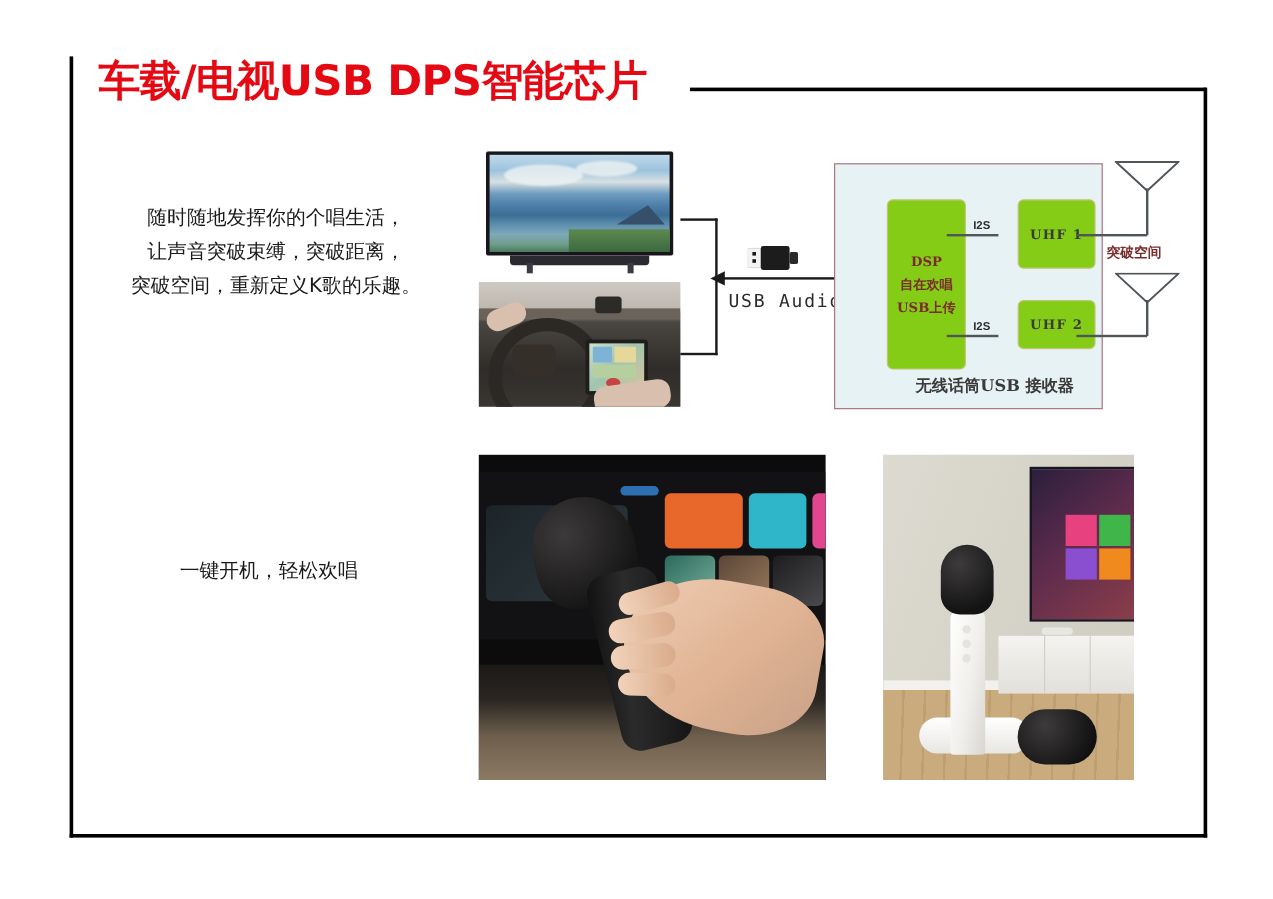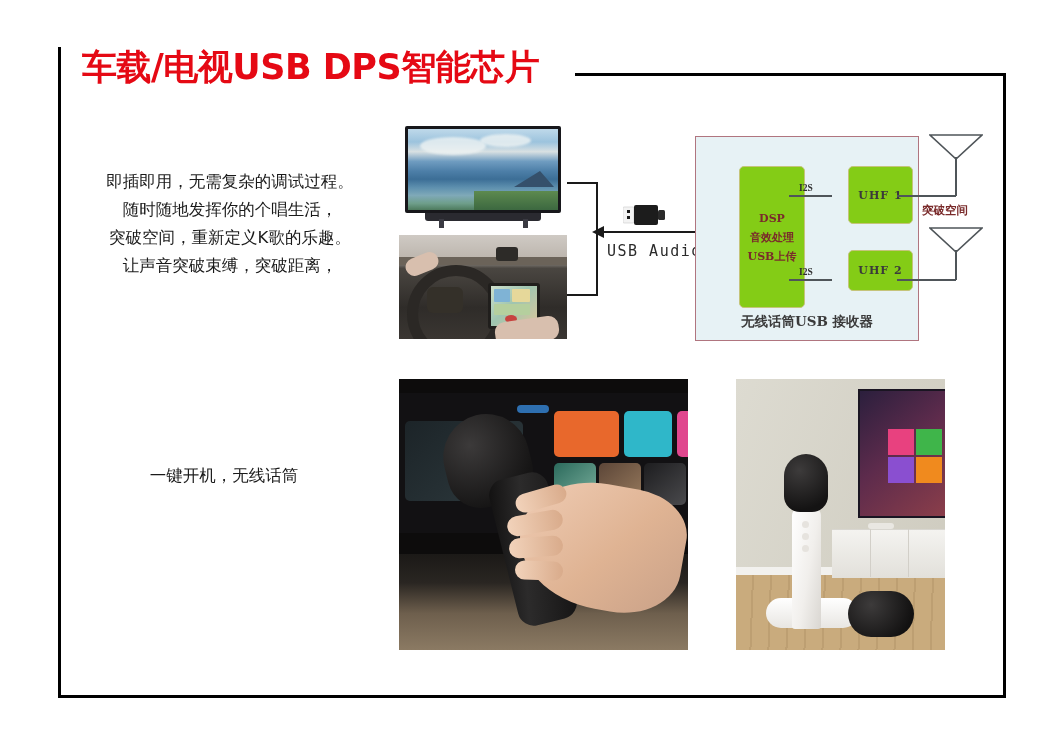--- a/index.html
+++ b/index.html
@@ -300,33 +300,35 @@
     letter-spacing: 1px;
   }
   #blk-uhf2 {
     left: 832px; top: 250px; width: 65px; height: 41px;
     font-size: 11px; font-weight: bold; color: #3a3a3a;
     letter-spacing: 1px;
   }
   .wire { position: absolute; background: #4f5559; }
   .i2s-label {
     position: absolute;
-    font-family: Liberation Serif, serif;
+    font-family: Liberation Sans, sans-serif;
     font-size: 9.5px;
     color: #2e2e2e;
     font-weight: bold;
+    margin-left: 12px;
   }
   #diagram-caption {
     position: absolute;
     left: 695px; top: 313px; width: 224px;
     text-align: center;
     font-family: "DejaVu Serif", "Liberation Serif", serif;
     font-size: 13.5px;
     font-weight: bold;
     color: #3a3a3a;
+    padding-left: 22px;
   }
   .antenna { position: absolute; }
   #wireless-mic-label {
     position: absolute;
     left: 922px; top: 203px;
     font-family: "DejaVu Serif", "Liberation Serif", serif;
     font-size: 11.5px;
     font-weight: bold;
     color: #7a2b2b;
     white-space: nowrap;
@@ -336,28 +338,27 @@
 <body>
 
 <div id="frame-left"></div>
 <div id="frame-bottom"></div>
 <div id="frame-right"></div>
 <div id="frame-top-rule"></div>
 
 <div id="page-title">车载/电视USB DPS智能芯片</div>
 
 <div class="body-copy" id="copy-top">
-  <div>即插即用，无需复杂的调试过程。</div>
   <div>随时随地发挥你的个唱生活，</div>
+  <div>让声音突破束缚，突破距离，</div>
   <div>突破空间，重新定义K歌的乐趣。</div>
-  <div>让声音突破束缚，突破距离，</div>
 </div>
 
 <div class="body-copy" id="copy-bottom">
-  <div>一键开机，无线话筒</div>
+  <div>一键开机，轻松欢唱</div>
 </div>
 
 <div class="photo" id="photo-tv">
   <div class="tv-bezel">
     <div class="tv-screen">
       <div class="tv-cloud" style="left:8%;top:10%;width:44%;height:22%;"></div>
       <div class="tv-cloud" style="left:48%;top:6%;width:34%;height:16%;"></div>
       <div class="tv-hill"></div>
       <div class="tv-green"></div>
     </div>
@@ -393,21 +394,21 @@
     <rect x="11" y="1" width="24" height="20" rx="2" fill="#1c1c1c"></rect>
     <rect x="35" y="6" width="7" height="10" rx="1.5" fill="#2a2a2a"></rect>
   </svg>
 </div>
 <div id="usb-audio-label">USB Audio</div>
 
 <div id="diagram"></div>
 
 <div class="blk" id="blk-dsp">
   <span>DSP</span>
-  <span>音效处理</span>
+  <span>自在欢唱</span>
   <span>USB上传</span>
 </div>
 
 <div class="blk" id="blk-uhf1">
   <span>UHF 1</span>
 </div>
 
 <div class="blk" id="blk-uhf2">
   <span>UHF 2</span>
 </div>

